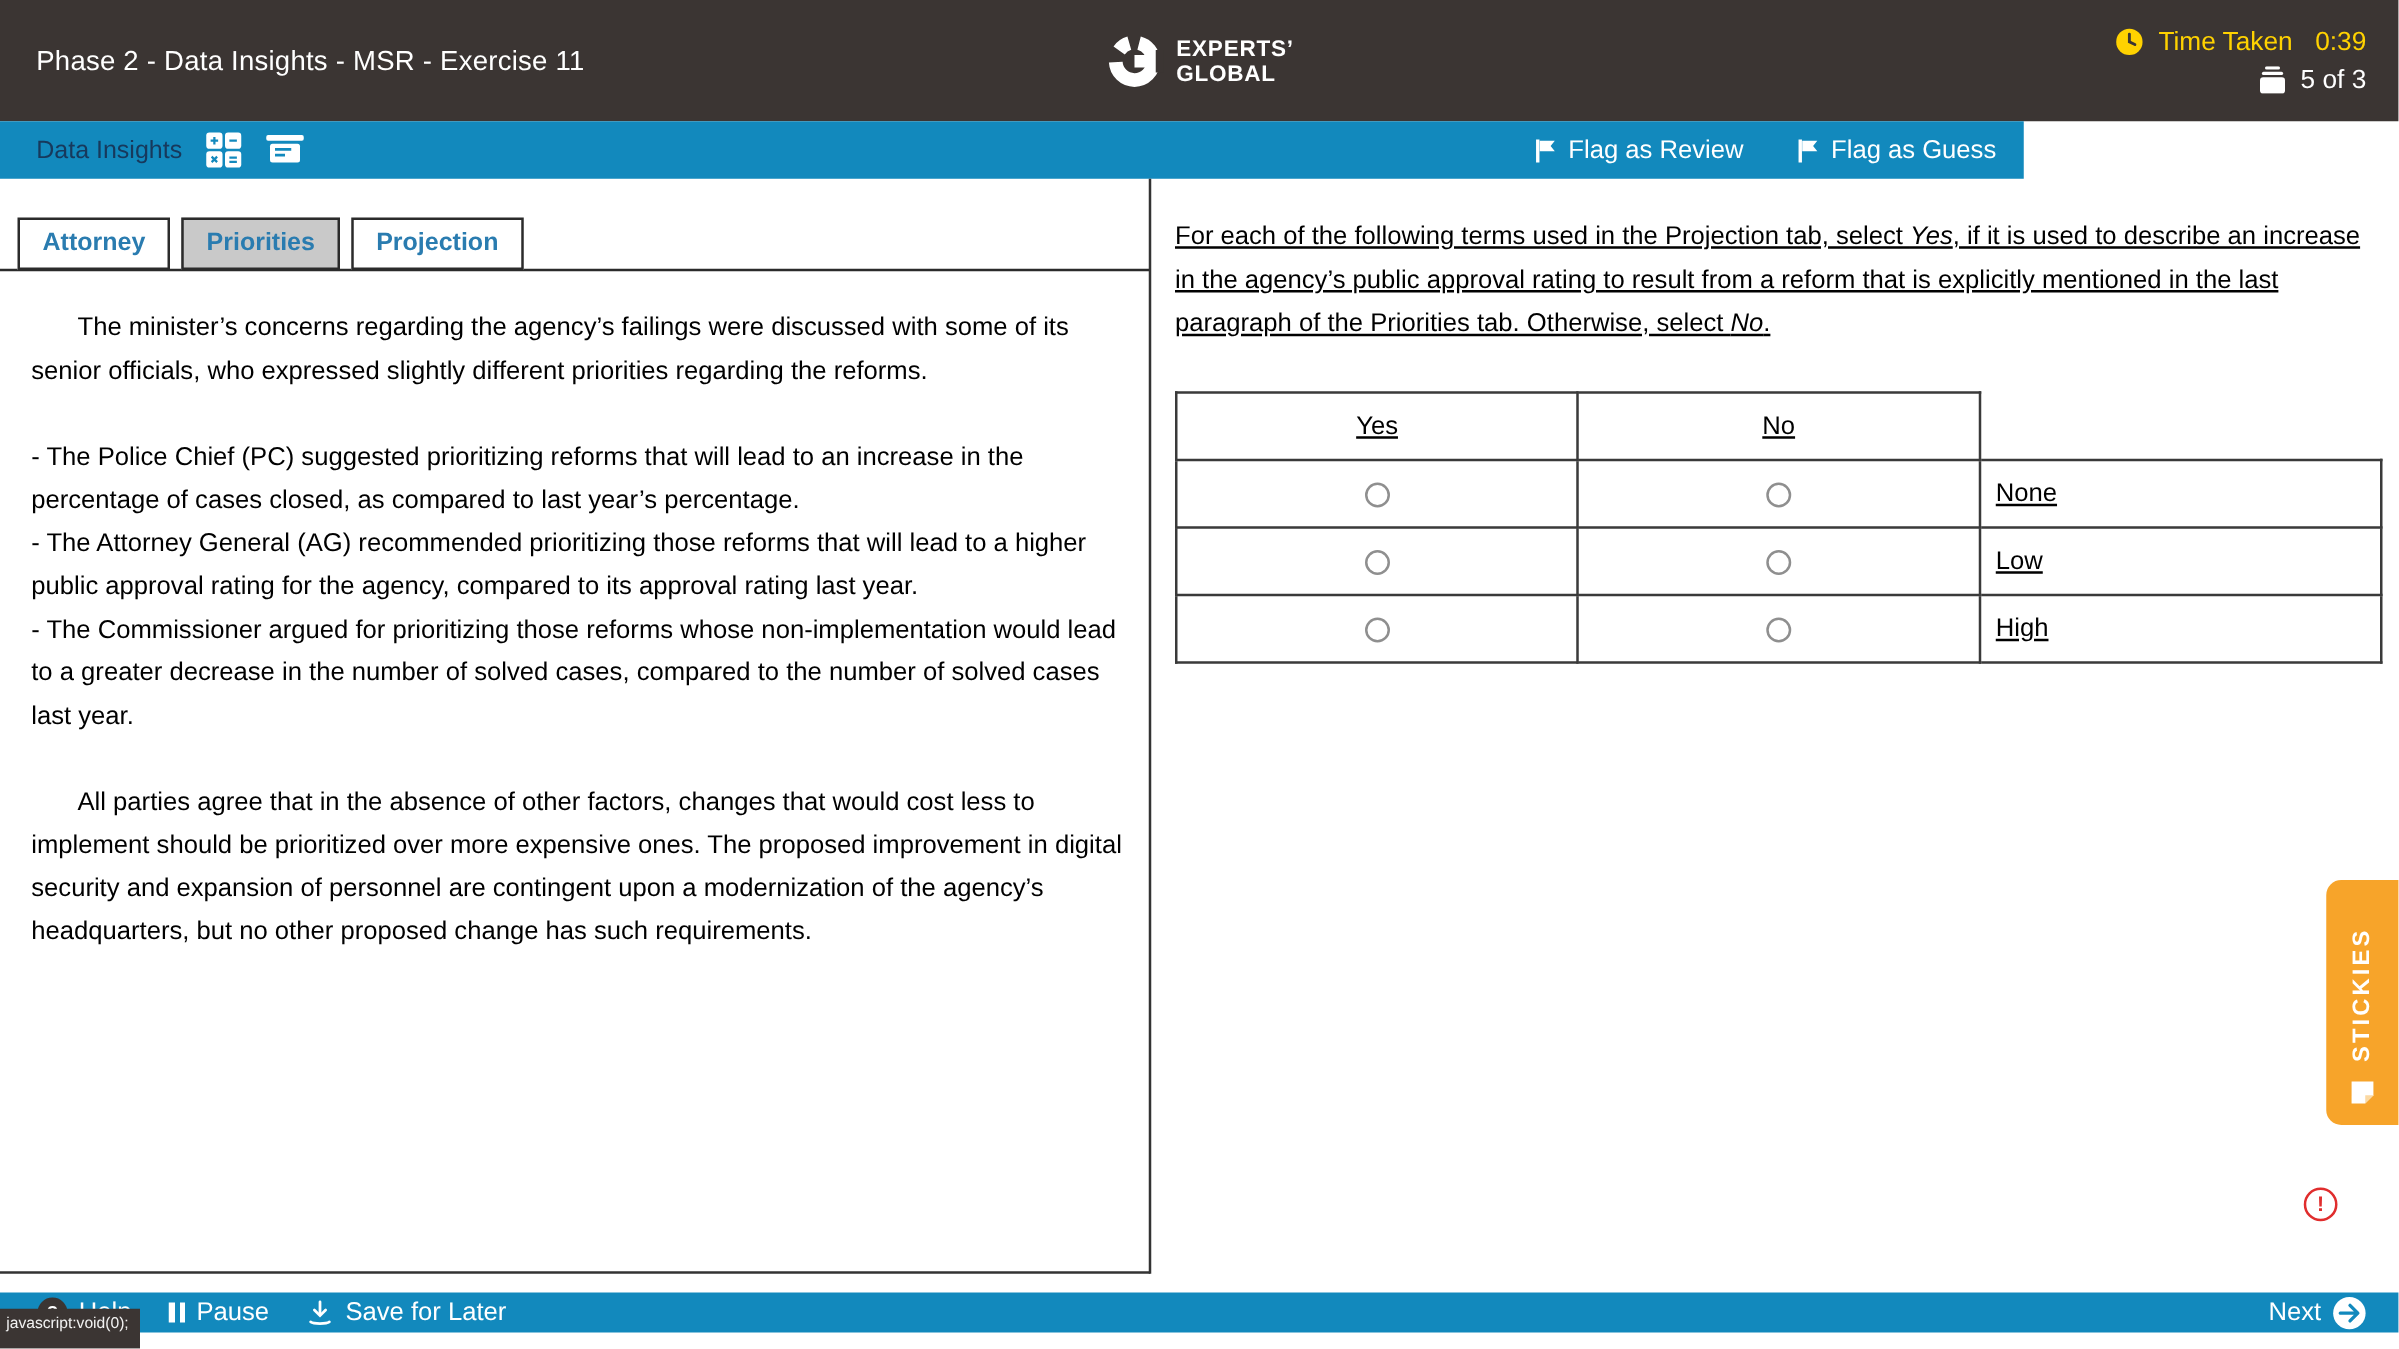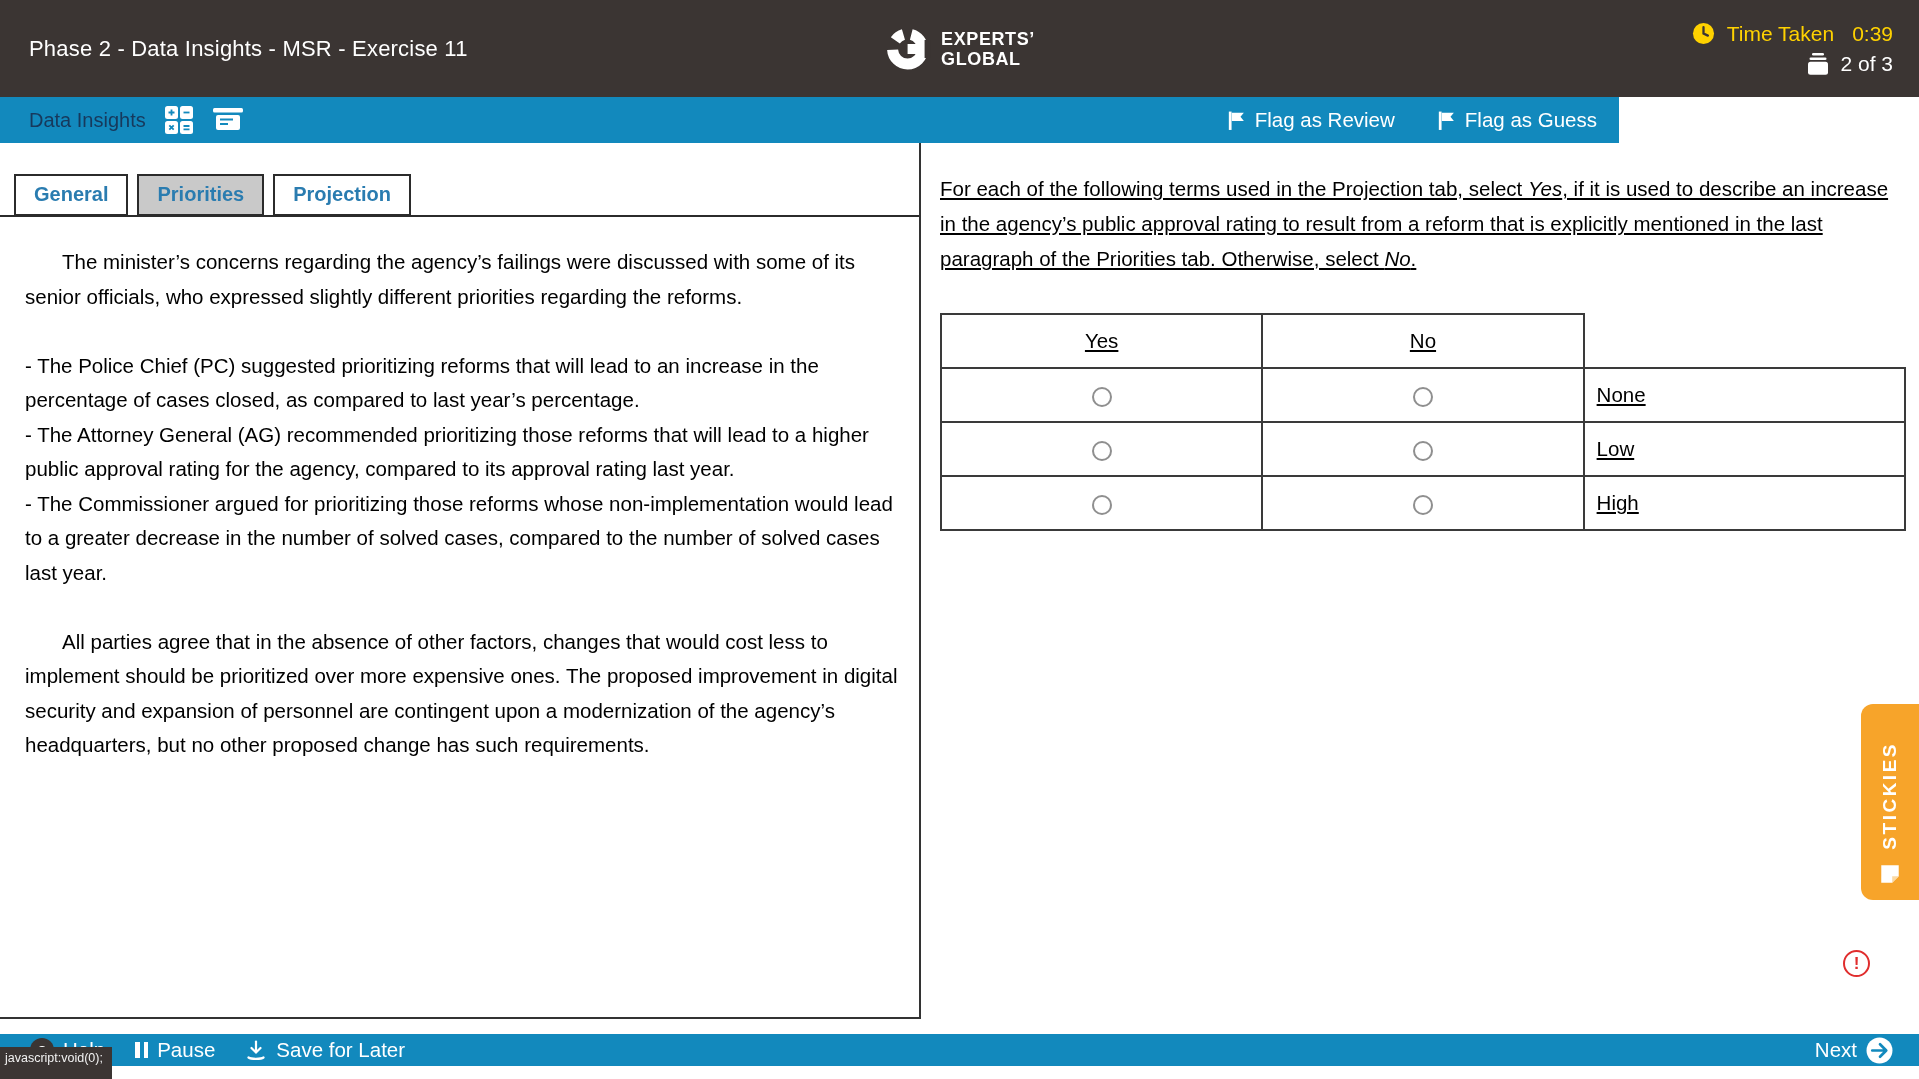--- a/index.html
+++ b/index.html
@@ -170,21 +170,21 @@
         <span class="tt-value">0:39</span>
       </div>
       <div class="progress-row">
         <span style="display:flex;">
           <svg width="24" height="22" viewBox="0 0 24 22" fill="#fff">
             <rect x="6" y="0" width="12" height="2.6" rx="1.3"></rect>
             <rect x="3.5" y="4.4" width="17" height="2.6" rx="1.3"></rect>
             <rect x="2" y="8.8" width="20" height="13" rx="2.5"></rect>
           </svg>
         </span>
-        <span>2 of 3</span>
+        <span>5 of 3</span>
       </div>
     </div>
   </header>
 
   <nav class="navbar">
     <div class="nav-left">
       <span class="nav-section">Data Insights</span>
       <span class="nav-icon-btn">
         <svg width="30" height="30" viewBox="0 0 30 30">
           <rect x="1" y="1" width="13" height="13" rx="2.5" fill="#fff"></rect>
@@ -222,21 +222,21 @@
             <path d="M4.5 2.5h11.5l-3.2 4 3.2 4H4.5z" fill="#fff"></path>
           </svg>
         </span>
         <span>Flag as Guess</span>
       </span>
     </div>
   </nav>
 
   <section class="panel-left">
     <div class="tab-strip">
-      <div class="tab">General</div>
+      <div class="tab">Attorney</div>
       <div class="tab active">Priorities</div>
       <div class="tab">Projection</div>
     </div>
     <div class="tab-underline"></div>
 
     <div class="passage">
       <p class="indent">The minister’s concerns regarding the agency’s failings were discussed with some of its senior officials, who expressed slightly different priorities regarding the reforms.</p>
       <div class="bullets">
         <div>- The Police Chief (PC) suggested prioritizing reforms that will lead to an increase in the percentage of cases closed, as compared to last year’s percentage.</div>
         <div>- The Attorney General (AG) recommended prioritizing those reforms that will lead to a higher public approval rating for the agency, compared to its approval rating last year.</div>

